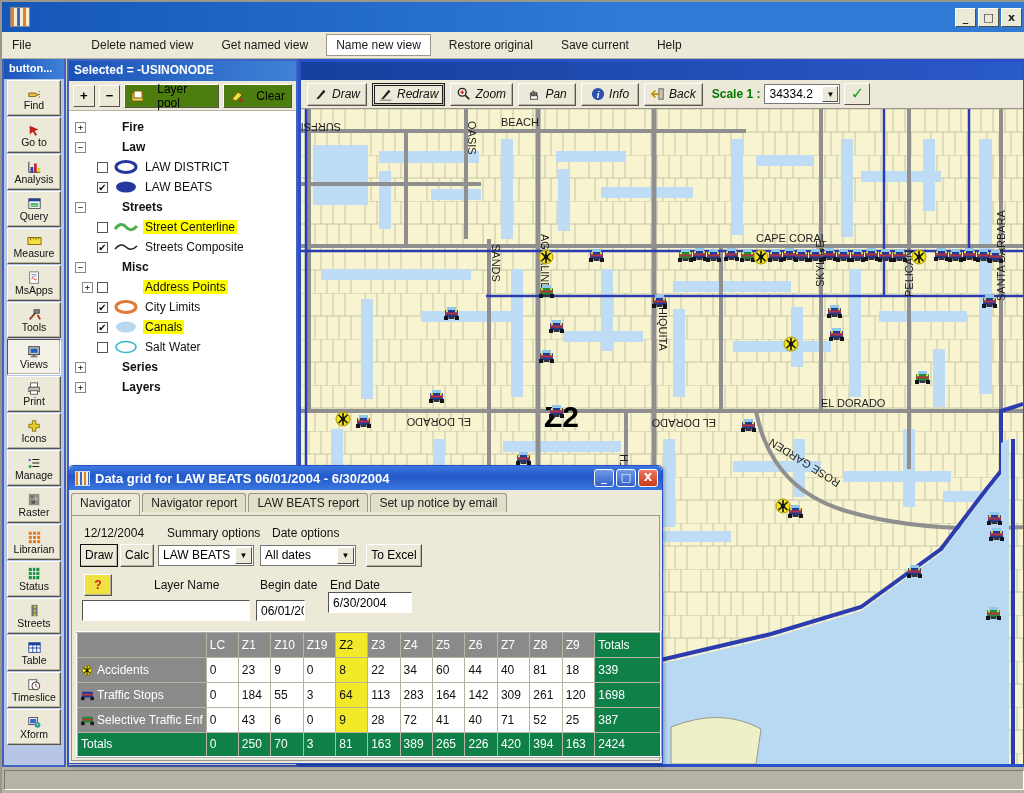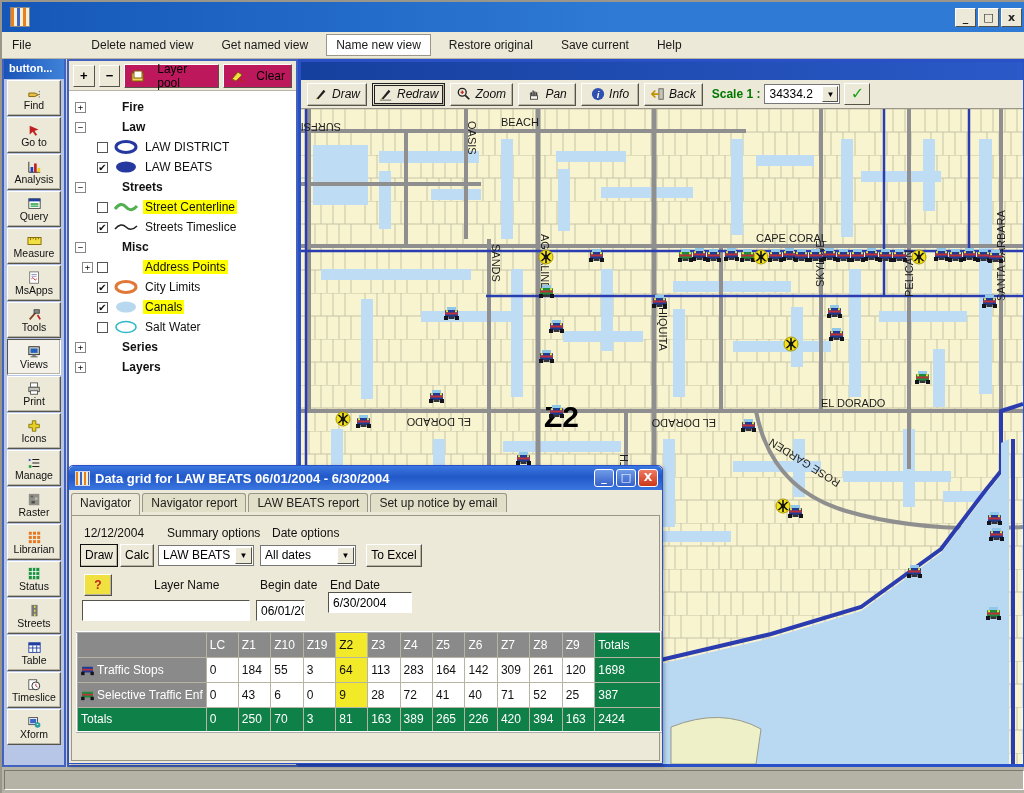--- a/index.html
+++ b/index.html
@@ -21,21 +21,21 @@
   #sidebar-title{height:20px;background:linear-gradient(90deg,#1a53b8,#3f82d8);color:#fff;font:bold 11px "Liberation Sans",sans-serif;line-height:19px;padding-left:5px}
   .sbtn{width:54px;height:36px;margin:1px auto 1px auto;background:#ece9d8;border:1px solid;border-color:#fff #55534a #55534a #fff;box-shadow:inset -1px -1px 0 #b8b4a4;display:flex;flex-direction:column;align-items:center;justify-content:center;font-size:10.5px;color:#101010}
   .sbtn.pressed{border-color:#55534a #fff #fff #55534a;background:#f4f2e8}
   .sbtn svg{width:17px;height:14px;display:block}
   .sbtn span{line-height:11px}
   
   #layerpanel{position:absolute;left:65px;top:57px;width:231px;height:708px;background:#fff;border:2px solid #4262c0}
   #lp-title{height:20px;background:linear-gradient(90deg,#1a53b8,#3f82d8);color:#fff;font:bold 12px "Liberation Sans",sans-serif;line-height:19px;padding-left:5px}
   #lp-toolbar{height:30px;background:#ece9d8;border-bottom:1px solid #b8b4a4;display:flex;align-items:center;gap:4px;padding:0 4px}
   .tb-sq{width:22px;height:22px;background:#ece9d8;border:1px solid;border-color:#fff #55534a #55534a #fff;font:bold 13px "Liberation Sans",sans-serif;text-align:center;line-height:20px}
-  .tb-w{height:24px;background:#be185d;border:1px solid;border-color:#fff #55534a #55534a #fff;font-size:12px;display:flex;align-items:center;gap:12px;padding:0 6px}
+  .tb-w{height:24px;background:#4d7c0f;border:1px solid;border-color:#fff #55534a #55534a #fff;font-size:12px;display:flex;align-items:center;gap:12px;padding:0 6px}
   #lp-tree{padding:6px 0 0 6px;font-size:12px;color:#101010}
   .trow{display:flex;align-items:center;height:20px;white-space:nowrap}
   .trow .exp{width:11px;height:11px;border:1px solid #888;background:#fff;font:9px "DejaVu Sans Mono",monospace;line-height:9px;text-align:center;margin-right:4px}
   .trow .ind{width:22px}
   .trow .cb{width:11px;height:11px;border:1px solid #555;background:#fff;margin-right:5px;font:10px "DejaVu Sans",sans-serif;line-height:10px;text-align:center}
   .trow .sym{width:26px;height:14px;margin-right:4px}
   .trow .lbl{padding:0 2px}
   .trow .lbl.hl{background:#ffff00}
   .trow .lbl.bold{font-weight:bold}
   
@@ -257,20 +257,21 @@
             <rect x="3.5" y="4.5" width="7" height="5" fill="#3868c8"></rect>
             <circle cx="12" cy="11.5" r="3.2" fill="#28a0a0"></circle>
             <path d="M10.8 11.5 l2.4 0 -1.2 -1.6 Z" fill="#fff"></path>
           </svg>
           <span>Xform</span>
         </div>
       </div>
   </div>
 
   <div id="layerpanel">
+    <div id="lp-title">Selected = -USINONODE</div>
     <div id="lp-toolbar">
       <div class="tb-sq">+</div>
       <div class="tb-sq">−</div>
       <div class="tb-w">
         <svg width="14" height="12">
             <rect x="1" y="3" width="11" height="8" fill="#f0d860" stroke="#806000"></rect>
             <rect x="3" y="1" width="8" height="7" fill="#fff" stroke="#806000"></rect>
           </svg>
         <span>Layer pool</span>
       </div>
@@ -321,21 +322,21 @@
             <path d="M2 9 Q 8 1 13 7 T 24 6" fill="none" stroke="#50b050" stroke-width="3"></path>
           </svg>
           <span class="lbl hl">Street Centerline</span>
         </div>
         <div class="trow">
           <span class="ind"></span>
           <span class="cb">✔</span>
           <svg class="sym" viewBox="0 0 26 14">
             <path d="M2 9 Q 8 2 13 7 T 24 6" fill="none" stroke="#202020" stroke-width="1.5"></path>
           </svg>
-          <span class="lbl">Streets Timeslice</span>
+          <span class="lbl">Streets Composite</span>
         </div>
         <div class="trow">
           <span class="exp">−</span>
           <span class="ind" style="width:30px"></span>
           <span class="lbl bold">Misc</span>
         </div>
         <div class="trow">
           <span class="ind" style="width:7px"></span>
           <span class="exp">+</span>
           <span class="cb"></span>
@@ -661,20 +662,39 @@
               <td class="colhead" style="width:33px">Z4</td>
               <td class="colhead" style="width:33px">Z5</td>
               <td class="colhead" style="width:33px">Z6</td>
               <td class="colhead" style="width:33px">Z7</td>
               <td class="colhead" style="width:33px">Z8</td>
               <td class="colhead" style="width:33px">Z9</td>
               <td class="grn" style="width:69px">Totals</td>
             </tr>
             <tr>
               <td class="rowhead"><svg width="13" height="11" viewBox="0 0 15 13">
+                  <circle cx="7" cy="6.5" r="5.5" fill="#f2e11c" stroke="#807000"></circle>
+                  <path d="M7 1.5 v10 M3 3 l8 7 M11 3 l-8 7" stroke="#151515" stroke-width="1.2"></path>
+                </svg>Accidents</td>
+              <td class="val">0</td>
+              <td class="val">23</td>
+              <td class="val">9</td>
+              <td class="val">0</td>
+              <td class="ylw">8</td>
+              <td class="val">22</td>
+              <td class="val">34</td>
+              <td class="val">60</td>
+              <td class="val">44</td>
+              <td class="val">40</td>
+              <td class="val">81</td>
+              <td class="val">18</td>
+              <td class="grn">339</td>
+            </tr>
+            <tr>
+              <td class="rowhead"><svg width="13" height="11" viewBox="0 0 15 13">
                   <rect x="1" y="2" width="13" height="7" rx="1" fill="#1e3c96"></rect>
                   <rect x="1" y="4.5" width="13" height="2" fill="#c03038"></rect>
                   <rect x="0" y="8" width="4" height="4" fill="#14141c"></rect>
                   <rect x="11" y="8" width="4" height="4" fill="#14141c"></rect>
                 </svg>Traffic Stops</td>
               <td class="val">0</td>
               <td class="val">184</td>
               <td class="val">55</td>
               <td class="val">3</td>
               <td class="ylw">64</td>

